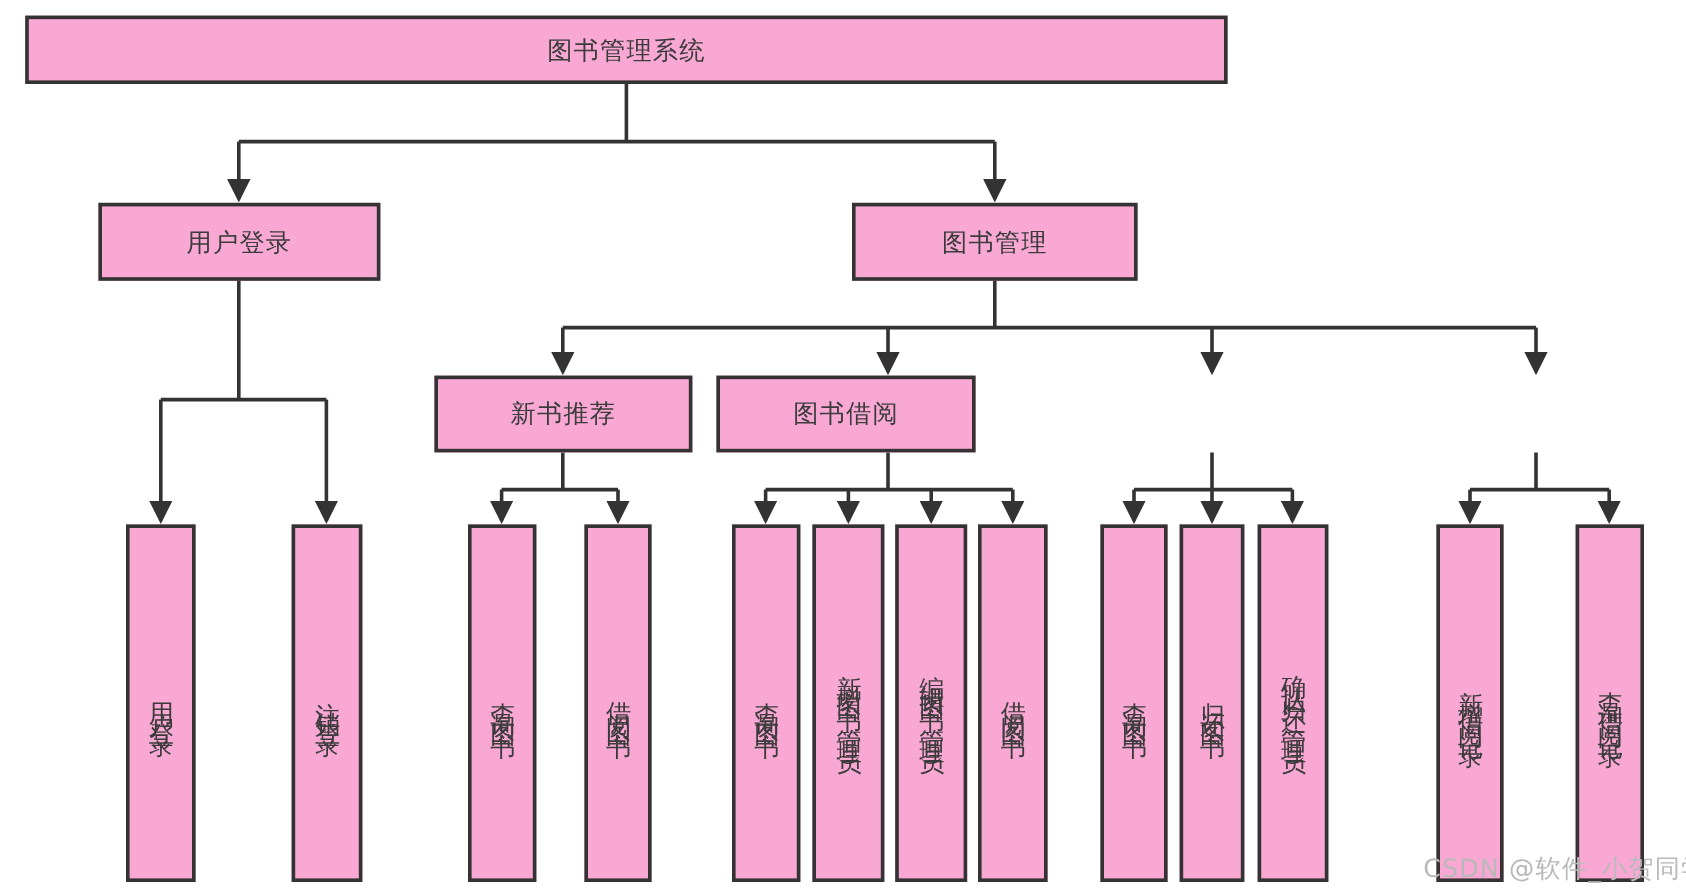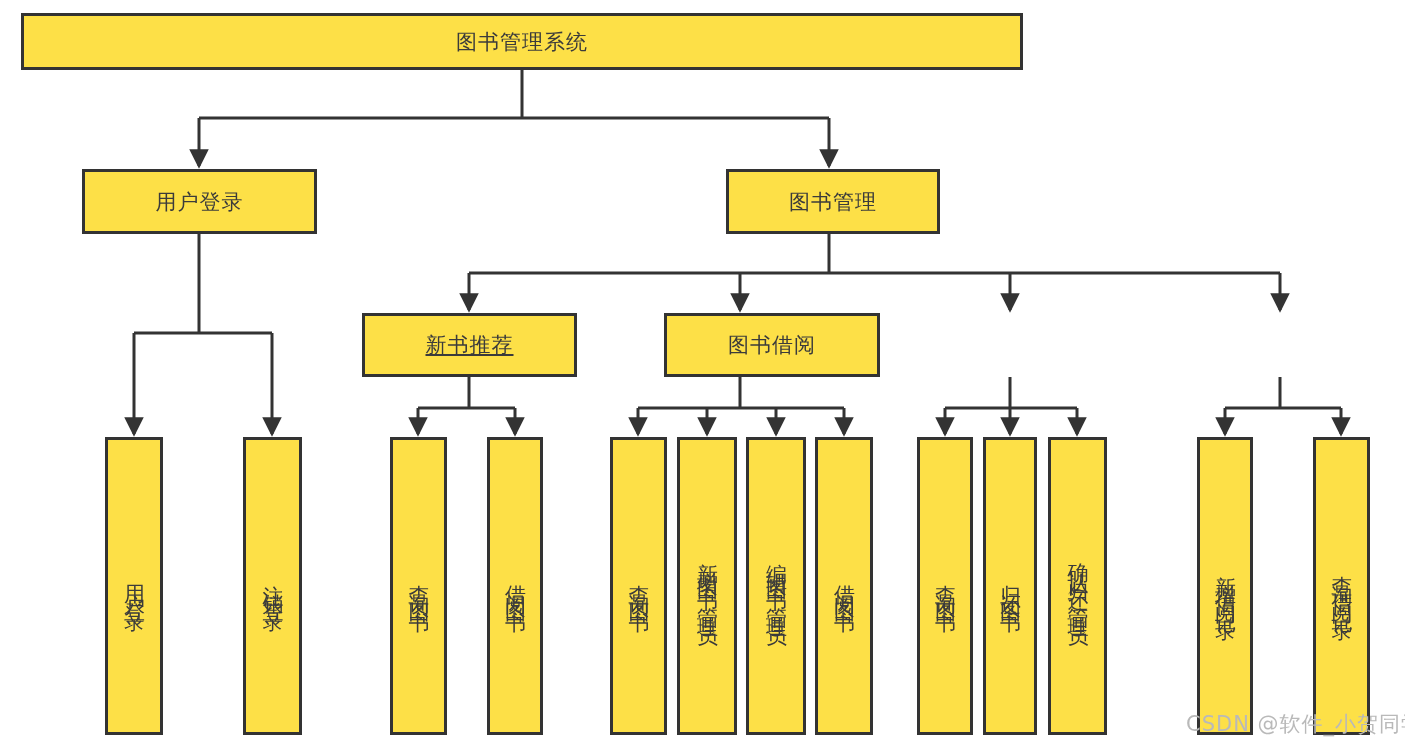--- a/index.html
+++ b/index.html
@@ -21,21 +21,21 @@
     left: 0;
     top: 0;
     width: 1405px;
     height: 747px;
     pointer-events: none;
   }
   .box {
     position: absolute;
     box-sizing: border-box;
     border: 3px solid #333333;
-    background: #fde047;
+    background: #f9a8d4;
     display: flex;
     align-items: center;
     justify-content: center;
     color: #3b3b3b;
   }
   .h-box {
     font-size: 21px;
     letter-spacing: 1px;
     white-space: nowrap;
   }
@@ -102,24 +102,24 @@
 
       <path d="M1280,377 V408 M1225,408 H1341"></path>
       <path d="M1225,408 V434" marker-end="url(#arrow)"></path>
       <path d="M1341,408 V434" marker-end="url(#arrow)"></path>
     </g>
   </svg>
 
   <div class="box h-box" style="left:21px; top:13px; width:1002px; height:57px;">图书管理系统</div>
 
   <div class="box h-box" style="left:82px; top:169px; width:235px; height:65px;">用户登录</div>
-  <div class="box h-box" style="left:710px; top:169px; width:214px; height:65px;margin-left:16px;">图书管理</div>
+  <div class="box h-box" style="left:710px; top:169px; width:238px; height:65px;">图书管理</div>
 
-  <div class="box h-box" style="left:362px; top:313px; width:215px; height:64px;text-decoration:underline;">新书推荐</div>
-  <div class="box h-box" style="left:664px; top:313px; width:216px; height:64px;">图书借阅</div>
+  <div class="box h-box" style="left:362px; top:313px; width:215px; height:64px;">新书推荐</div>
+  <div class="box h-box" style="left:597px; top:313px; width:216px; height:64px;">图书借阅</div>
 
   <div class="box v-box" style="left:105px; top:437px; width:58px; height:298px;">
     <span>用户登录</span>
   </div>
   <div class="box v-box" style="left:243px; top:437px; width:59px; height:298px;">
     <span>注销登录</span>
   </div>
 
   <div class="box v-box" style="left:390px; top:437px; width:57px; height:298px;">
     <span>查询图书</span>

